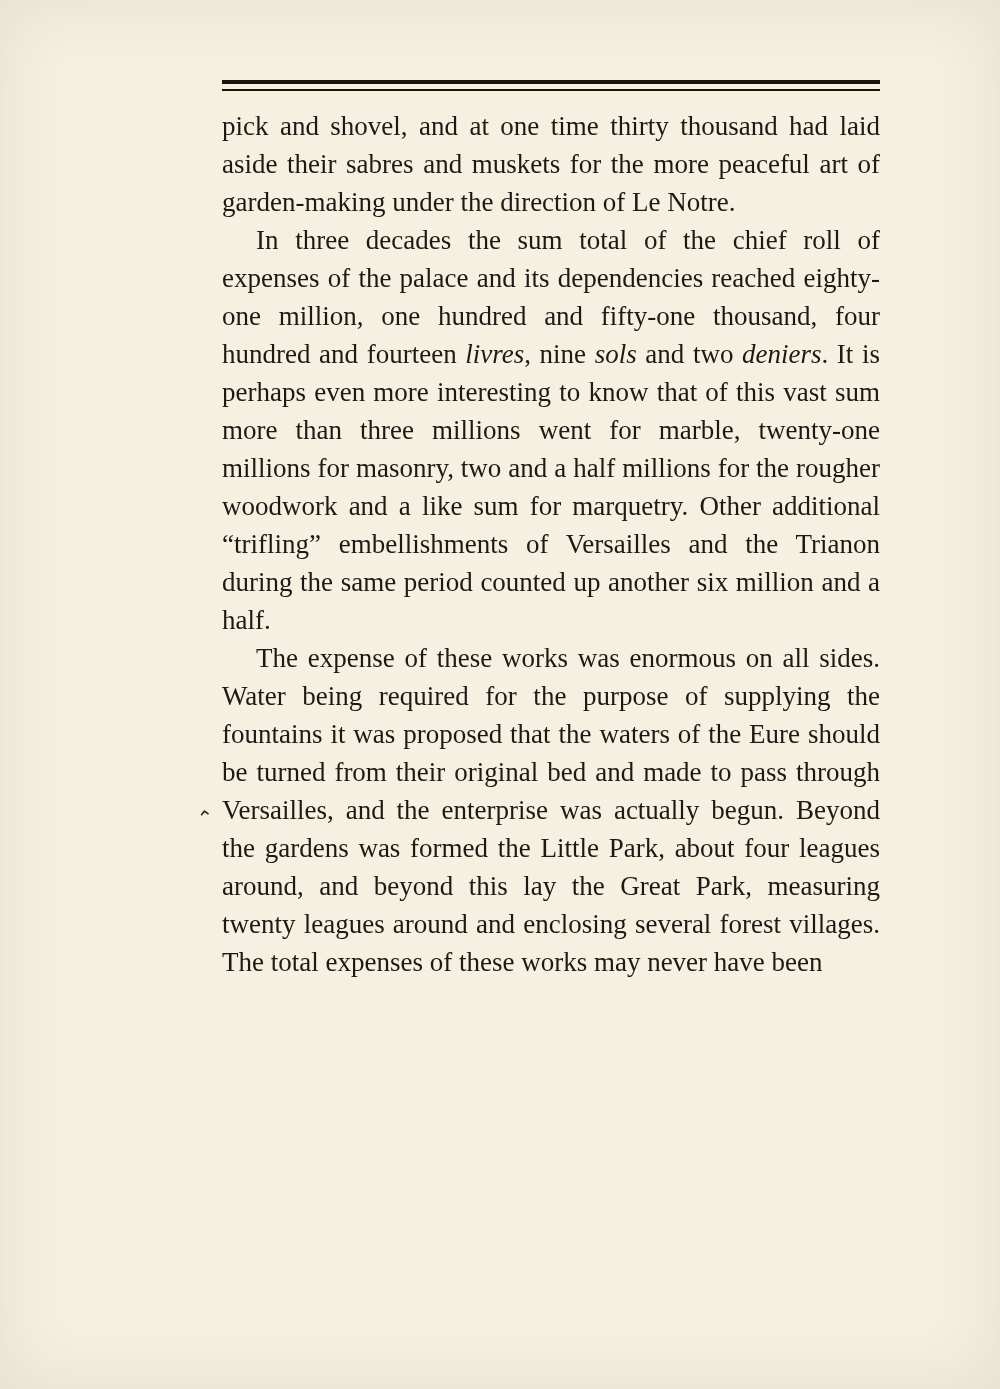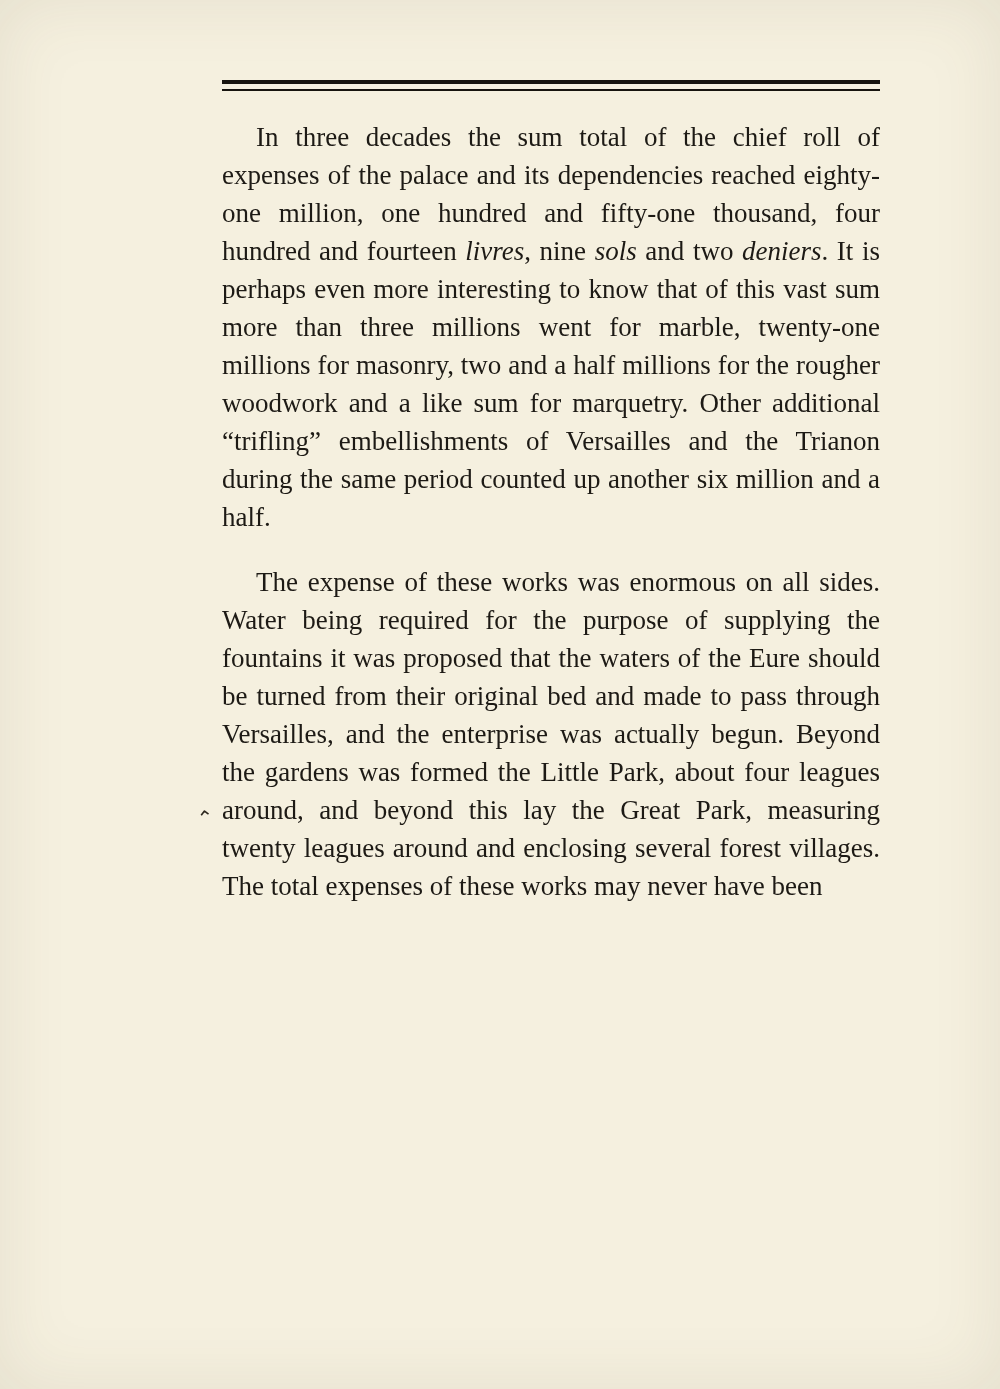--- a/index.html
+++ b/index.html
@@ -51,21 +51,21 @@
     margin: 2px 0 16px 0;
   }
 
   .page-body {
     font-size: 27px;
     line-height: 38px;
     text-align: justify;
     text-justify: inter-word;
   }
   .page-body p { margin: 0; }
-  .page-body p.indent { text-indent: 34px; margin-top: 27px; }
+  .page-body p.indent { text-indent: 34px; }
   .italic { font-style: italic; }
 
   .margin-mark {
     position: absolute;
     left: 197px;
     top: 806px;
     font-size: 20px;
     color: #2b261d;
     transform: rotate(-8deg);
   }
@@ -76,18 +76,19 @@
 <div class="page">
 
   <span class="margin-mark">⌃</span>
 
   <div class="text-col">
 
 
     <div class="rule"></div>
 
     <div class="page-body" id="page-body">
+        <p class=""><span>pick and shovel, and at one time thirty thousand had laid aside their sabres and muskets for the more peaceful art of garden-making under the direction of Le Notre.</span></p>
         <p class="indent"><span>In three decades the sum total of the chief roll of expenses of the palace and its dependencies reached eighty-one million, one hundred and fifty-one thousand, four hundred and fourteen </span><span class="italic">livres</span><span>, nine </span><span class="italic">sols</span><span> and two </span><span class="italic">deniers</span><span>.  It is perhaps even more interesting to know that of this vast sum more than three millions went for marble, twenty-one millions for masonry, two and a half millions for the rougher woodwork and a like sum for marquetry.  Other additional “trifling” embellishments of Versailles and the Trianon during the same period counted up another six million and a half.</span></p>
         <p class="indent"><span>The expense of these works was enormous on all sides.  Water being required for the purpose of supplying the fountains it was proposed that the waters of the Eure should be turned from their original bed and made to pass through Versailles, and the enterprise was actually begun.  Beyond the gardens was formed the Little Park, about four leagues around, and beyond this lay the Great Park, measuring twenty leagues around and enclosing several forest villages.  The total expenses of these works may never have been</span></p>
       </div>
 
   </div>
 </div>
 
 </body></html>

